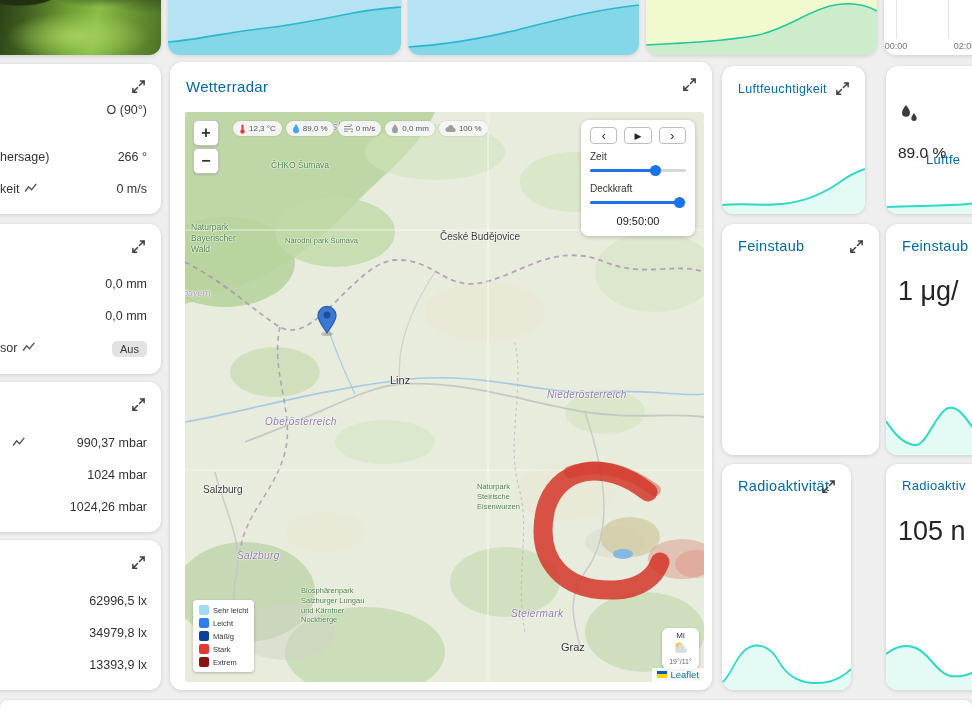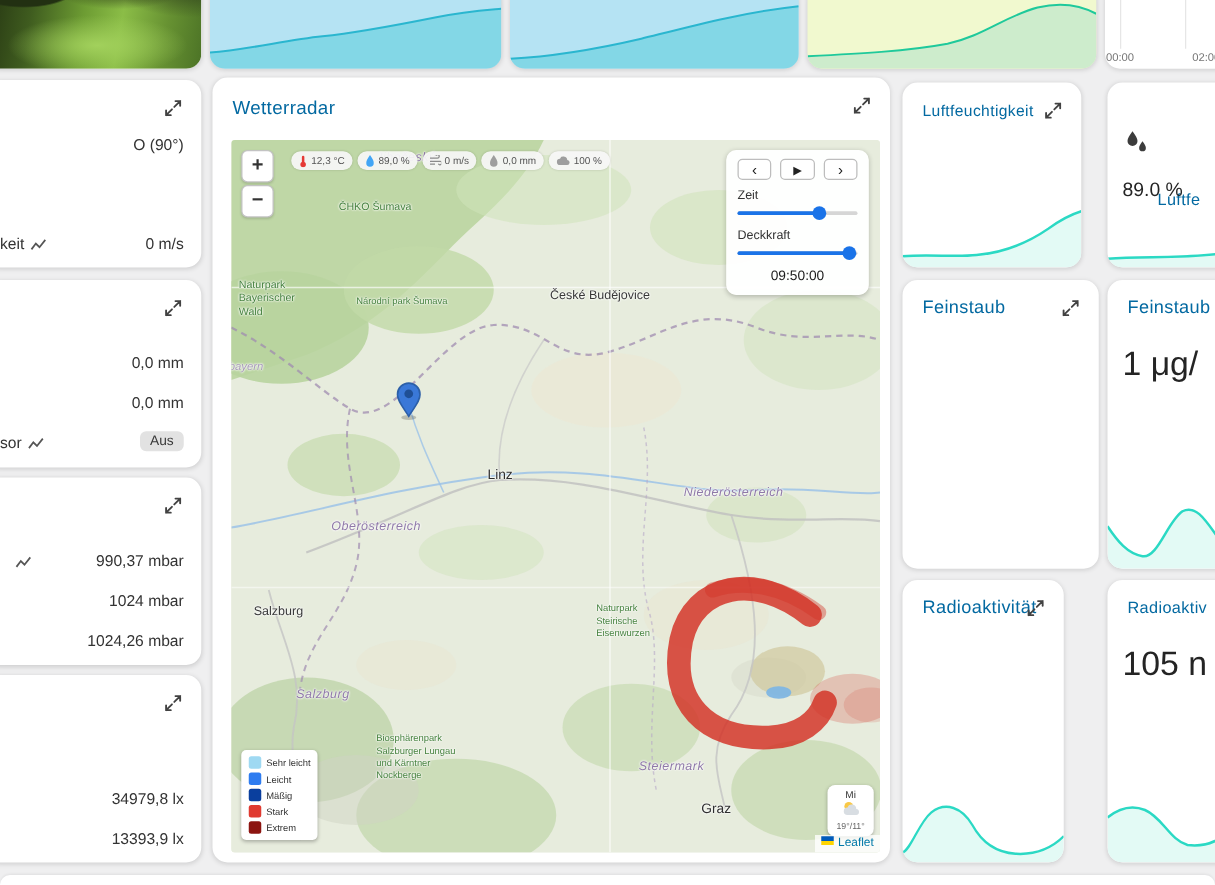--- a/index.html
+++ b/index.html
@@ -10,21 +10,21 @@
   .card { position:absolute; background:#fff; border-radius:12px;
           box-shadow:0 1px 4px rgba(0,0,0,.14); overflow:hidden; }
   .top-card { top:-12px; height:67px; }
   .left-card { left:-12px; width:173px; }
 
   .expand { position:absolute; top:15px; right:15px; width:15px; height:15px; color:#424242; cursor:pointer; }
   .expand svg { width:100%; height:100%; }
 
   .title { position:absolute; left:16px; font-size:14px; letter-spacing:.3px; color:#0369a1; white-space:nowrap; }
 
-  .row { position:absolute; left:12px; right:14px; height:20px; display:flex; align-items:flex-end; gap:5px;
+  .row { position:absolute; left:12px; right:14px; height:20px; display:flex; align-items:flex-start; gap:5px;
          font-size:12.5px; color:#333; }
   .row .val { margin-left:auto; white-space:nowrap; }
   .badge { margin-left:auto; background:#e2e2e2; border-radius:5px; padding:2px 8px; font-size:11px; color:#3a3a3a; }
   .chart-ic { width:14px; height:12px; color:#555; flex:0 0 auto; }
 
   .spark { position:absolute; left:0; bottom:0; width:100%; display:block; }
   .fillp { fill:#e3faf5; }
   .linep { fill:none; stroke:#2bd9c4; stroke-width:2; }
 
   
@@ -77,21 +77,21 @@
             box-shadow:0 1px 3px rgba(0,0,0,.25); padding:5px 6px; display:flex; flex-direction:column; gap:3px; }
   .leg-row { display:flex; align-items:center; gap:4px; font-size:7.5px; color:#333; }
   .leg-sw { width:10px; height:10px; border-radius:2px; flex:0 0 auto; }
 
   .mini-weather { position:absolute; right:5px; bottom:13px; width:37px; background:#fff; border-radius:6px;
                   box-shadow:0 1px 3px rgba(0,0,0,.25); padding:3px 2px 4px; text-align:center; cursor:pointer; }
   .mw-day { font-size:8px; color:#333; }
   .mw-temps { font-size:7px; color:#666; }
 
   .attrib { position:absolute; right:0; bottom:0; background:rgba(255,255,255,.78); padding:1px 5px 2px;
-            font-size:9.5px; color:#0078A8; display:flex; align-items:flex-start; gap:3px; }
+            font-size:9.5px; color:#0078A8; display:flex; align-items:center; gap:3px; }
   .flag { width:10px; height:7px; background:linear-gradient(180deg,#005BBB 50%,#FFD500 50%); }
 
   .big-val { position:absolute; left:12px; color:#242424; white-space:nowrap; }
   .bottom-strip { position:absolute; left:0; right:0; top:700px; height:8px; background:#fff;
                   border-radius:10px 10px 0 0; box-shadow:0 -1px 2px rgba(0,0,0,.06); }
 </style>
 </head>
 <body>
 
 <div class="card top-card" style="left:-12px; width:173px;">
@@ -128,20 +128,24 @@
 
 <div class="card left-card" style="top:64px; height:150px;">
   <div class="expand">
     <svg viewBox="0 0 16 16">
         <path d="M10 2h4v4M14 2L9 7M6 14H2v-4M2 14l5-5" stroke="currentColor" stroke-width="1.6" fill="none" stroke-linecap="round"></path>
       </svg>
   </div>
   <div class="row" style="top:39px;">
     <span class="val">O (90°)</span>
   </div>
+  <div class="row" style="top:86px;">
+    <span>hersage)</span>
+    <span class="val">266 °</span>
+  </div>
   <div class="row" style="top:118px;">
     <span>keit</span>
     <svg class="chart-ic" viewBox="0 0 24 20">
         <path d="M2 16l6-8 5 5 8-10" stroke="currentColor" stroke-width="2.4" fill="none"></path>
       </svg>
     <span class="val">0 m/s</span>
   </div>
 </div>
 
 <div class="card left-card" style="top:224px; height:150px;">
@@ -183,20 +187,23 @@
   <div class="row" style="top:118px;">
     <span class="val">1024,26 mbar</span>
   </div>
 </div>
 
 <div class="card left-card" style="top:540px; height:150px;">
   <div class="expand">
     <svg viewBox="0 0 16 16">
         <path d="M10 2h4v4M14 2L9 7M6 14H2v-4M2 14l5-5" stroke="currentColor" stroke-width="1.6" fill="none" stroke-linecap="round"></path>
       </svg>
+  </div>
+  <div class="row" style="top:54px;">
+    <span class="val">62996,5 lx</span>
   </div>
   <div class="row" style="top:86px;">
     <span class="val">34979,8 lx</span>
   </div>
   <div class="row" style="top:118px;">
     <span class="val">13393,9 lx</span>
   </div>
 </div>
 
 <div class="card" style="left:170px; top:62px; width:542px; height:628px;">

